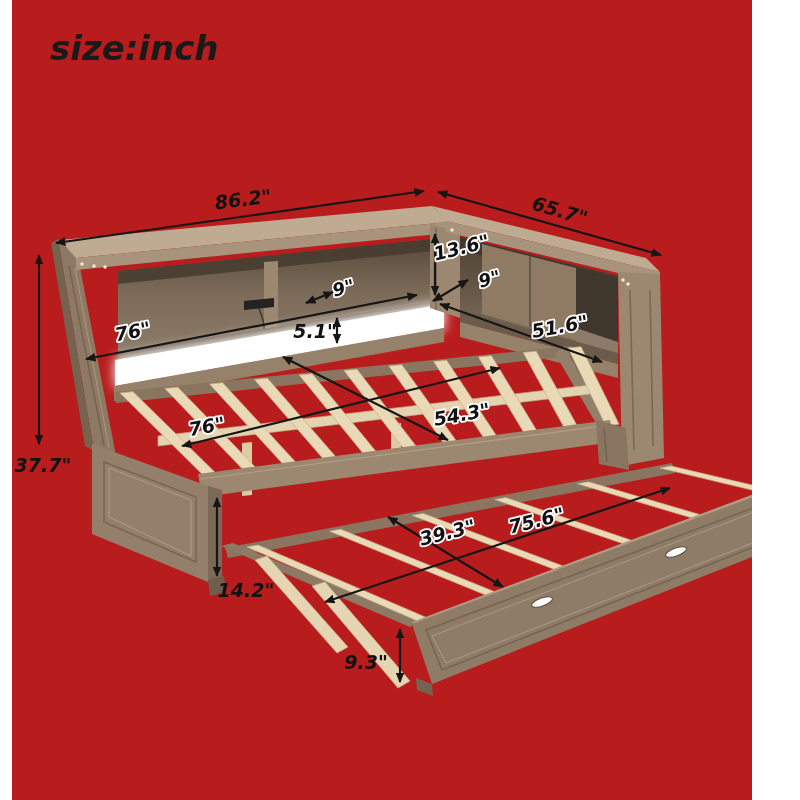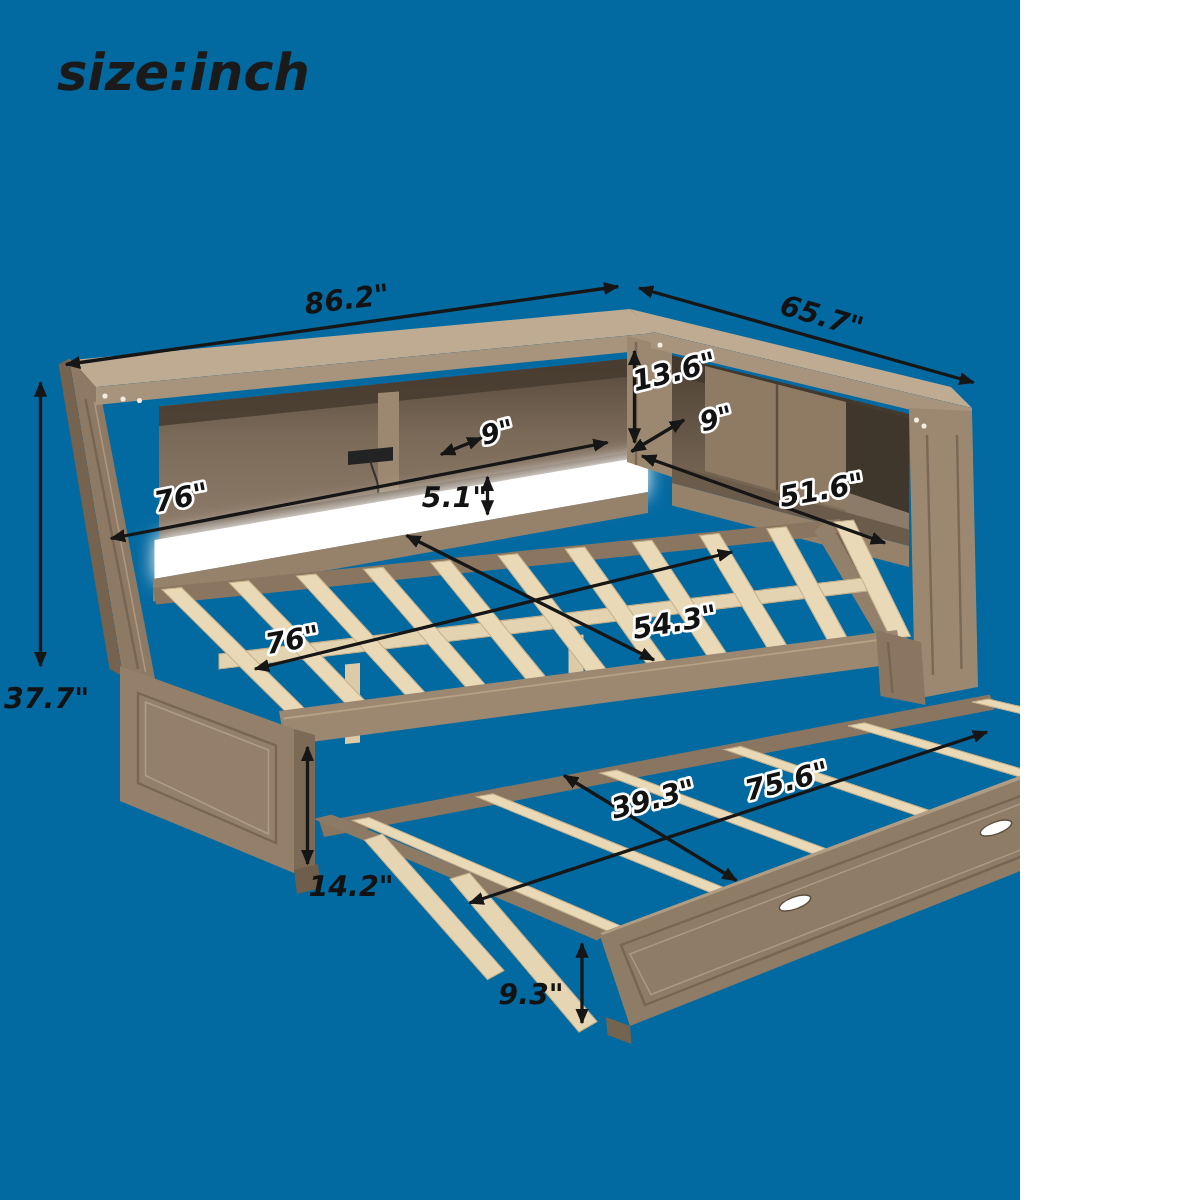--- a/index.html
+++ b/index.html
@@ -1,17 +1,17 @@
 <!DOCTYPE html>
 <html><head>
 <meta charset="utf-8">
 <style>
   html,body{margin:0;padding:0;background:#ffffff;}
-  .stage{position:relative;width:680px;height:800px;background:#0369a1;overflow:hidden;
-         font-family:"DejaVu Sans",sans-serif;}
+  .stage{position:relative;width:740px;height:800px;background:#b91c1c;overflow:hidden;
+         font-family:"DejaVu Sans",sans-serif;margin-left:12px;}
   svg{display:block;}
   .ttl{font-family:"DejaVu Sans",sans-serif;font-size:34px;font-weight:700;font-style:italic;fill:#1a1a1a;}
   .lb{font-family:"DejaVu Sans",sans-serif;font-size:19px;font-weight:700;font-style:italic;fill:#121212;}
   .lw{font-family:"DejaVu Sans",sans-serif;font-size:19px;font-weight:700;font-style:italic;fill:#121212;
       stroke:#ffffff;stroke-width:3.5px;paint-order:stroke;stroke-linejoin:round;}
   .lw9{font-family:"DejaVu Sans",sans-serif;font-size:18px;font-weight:700;font-style:italic;fill:#121212;
       stroke:#ffffff;stroke-width:3.5px;paint-order:stroke;stroke-linejoin:round;}
   .dim{stroke:#161616;stroke-width:2.2;fill:none;}
   .mold{stroke:#6f5e4c;stroke-width:1.6;fill:none;opacity:.75;}
   .moldl{stroke:#c9b8a2;stroke-width:1;fill:none;opacity:.5;}

